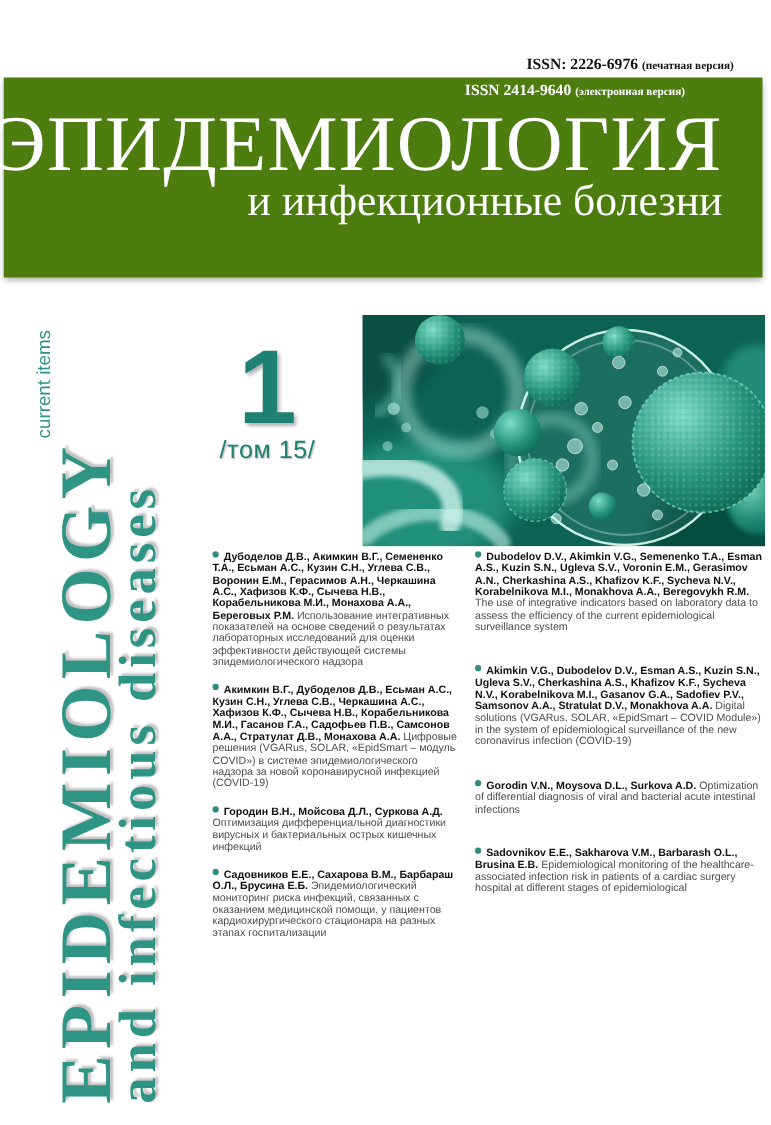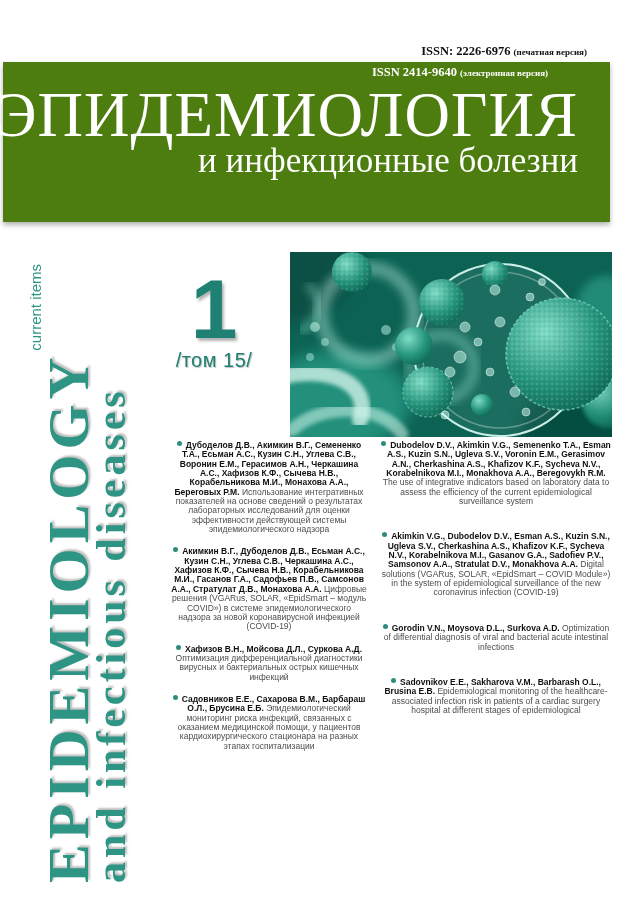--- a/index.html
+++ b/index.html
@@ -70,21 +70,21 @@
   .issue-year{font-size:39px;font-weight:bold;line-height:1.05;letter-spacing:1px;
     text-shadow:2px 2px 2px rgba(0,0,0,0.30);}
   
   .cover-image{position:absolute;left:290px;top:252px;width:322px;height:185px;}
   .cover-image svg{display:block;}
   
   .toc{position:absolute;left:170px;top:441px;width:442px;display:flex;}
   .col-left{width:198px;margin-right:12px;}
   .col-right{width:232px;}
   .article{
-    font-size:8.5px;line-height:1.1;color:#4d4d4d;text-align:center;
+    font-size:8.5px;line-height:1.1;color:#4d4d4d;text-align:left;
   }
   .col-left .article{margin-bottom:13px;}
   .col-right .article{margin-bottom:26px;}
   .bullet{
     display:inline-block;width:5px;height:5px;border-radius:50%;
     background:#2E8C7E;margin-right:4px;vertical-align:2px;
   }
   .authors{font-weight:bold;color:#101010;}
   .atitle{color:#4d4d4d;}
 </style>
@@ -213,21 +213,21 @@
 
   <div class="toc">
     <div class="col-left">
       <div class="article">
         <span class="bullet"></span><span class="authors">Дубоделов Д.В., Акимкин В.Г., Семененко Т.А., Есьман А.С., Кузин С.Н., Углева С.В., Воронин Е.М., Герасимов А.Н., Черкашина А.С., Хафизов К.Ф., Сычева Н.В., Корабельникова М.И., Монахова А.А., Береговых Р.М.</span> <span class="atitle">Использование интегративных показателей на основе сведений о результатах лабораторных исследований для оценки эффективности действующей системы эпидемиологического надзора</span>
       </div>
       <div class="article">
         <span class="bullet"></span><span class="authors">Акимкин В.Г., Дубоделов Д.В., Есьман А.С., Кузин С.Н., Углева С.В., Черкашина А.С., Хафизов К.Ф., Сычева Н.В., Корабельникова М.И., Гасанов Г.А., Садофьев П.В., Самсонов А.А., Стратулат Д.В., Монахова А.А.</span> <span class="atitle">Цифровые решения (VGARus, SOLAR, «EpidSmart – модуль COVID») в системе эпидемиологического надзора за новой коронавирусной инфекцией (COVID-19)</span>
       </div>
       <div class="article">
-        <span class="bullet"></span><span class="authors">Хафизов В.Н., Мойсова Д.Л., Суркова А.Д.</span> <span class="atitle">Оптимизация дифференциальной диагностики вирусных и бактериальных острых кишечных инфекций</span>
+        <span class="bullet"></span><span class="authors">Городин В.Н., Мойсова Д.Л., Суркова А.Д.</span> <span class="atitle">Оптимизация дифференциальной диагностики вирусных и бактериальных острых кишечных инфекций</span>
       </div>
       <div class="article">
         <span class="bullet"></span><span class="authors">Садовников Е.Е., Сахарова В.М., Барбараш О.Л., Брусина Е.Б.</span> <span class="atitle">Эпидемиологический мониторинг риска инфекций, связанных с оказанием медицинской помощи, у пациентов кардиохирургического стационара на разных этапах госпитализации</span>
       </div>
     </div>
     <div class="col-right">
       <div class="article">
         <span class="bullet"></span><span class="authors">Dubodelov D.V., Akimkin V.G., Semenenko T.A., Esman A.S., Kuzin S.N., Ugleva S.V., Voronin E.M., Gerasimov A.N., Cherkashina A.S., Khafizov K.F., Sycheva N.V., Korabelnikova M.I., Monakhova A.A., Beregovykh R.M.</span> <span class="atitle">The use of integrative indicators based on laboratory data to assess the efficiency of the current epidemiological surveillance system</span>
       </div>
       <div class="article">

